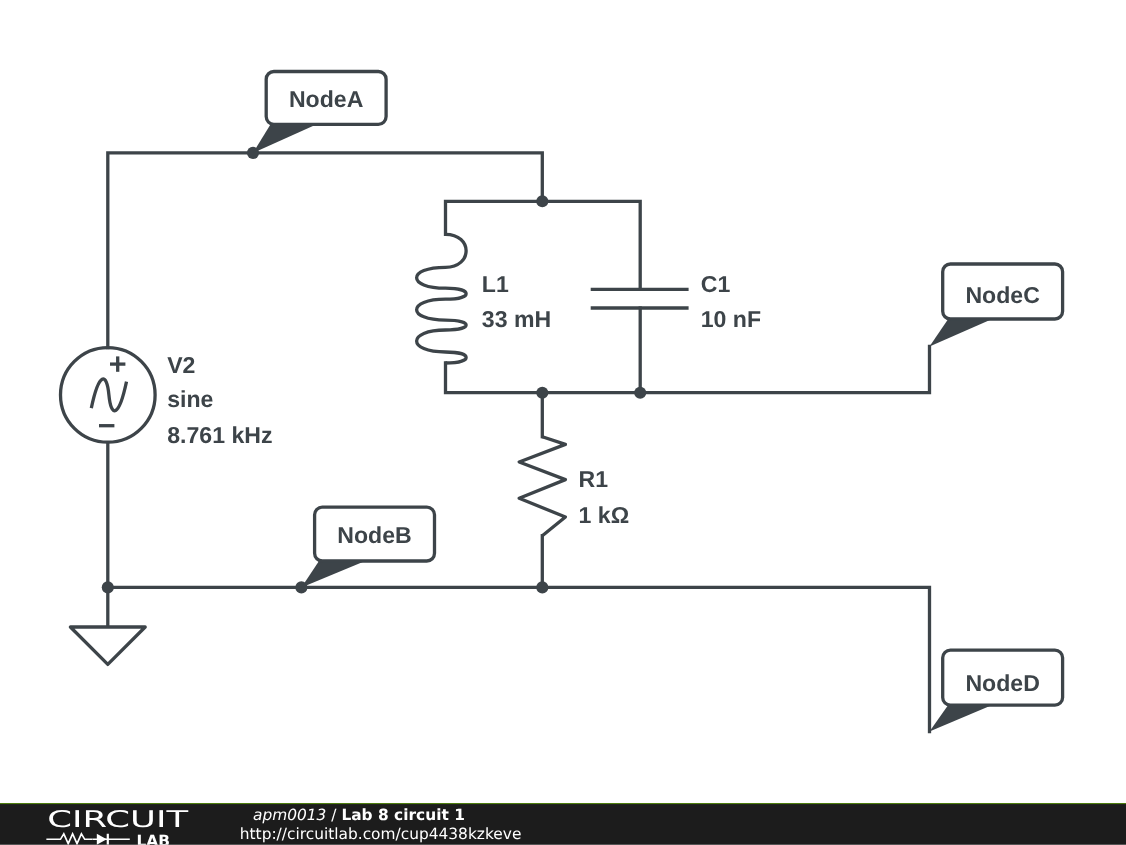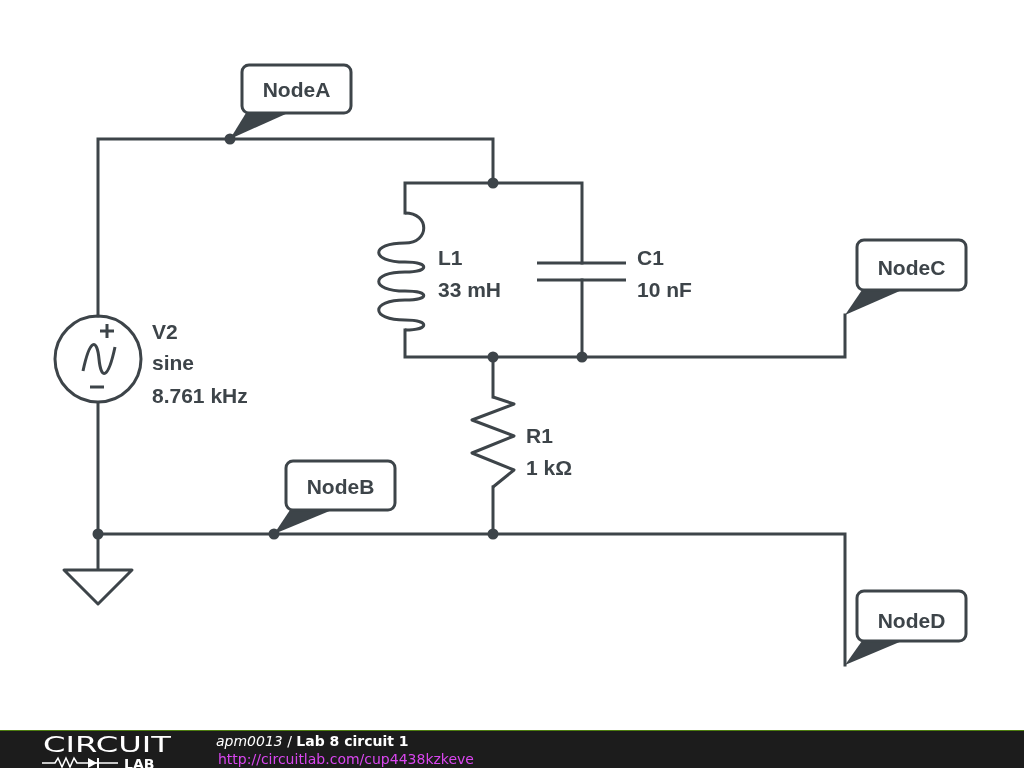--- a/index.html
+++ b/index.html
@@ -9,22 +9,22 @@
   .wire { stroke:#3d4449; stroke-width:3; fill:none; stroke-linecap:square; stroke-linejoin:miter; }
   .comp { stroke:#3d4449; stroke-width:3; fill:none; stroke-linejoin:round; }
   .dot { fill:#3d4449; }
   .lbl { font-family:"Liberation Sans", sans-serif; font-weight:bold; font-size:21px; fill:#3d4449; }
   .tagtext { font-family:"Liberation Sans", sans-serif; font-weight:bold; font-size:21px; fill:#3d4449; }
   .tagbox { fill:#ffffff; stroke:#3d4449; stroke-width:3; }
   .tagpt { fill:#3d4449; }
   #footer { position:absolute; left:0; top:730px; width:1024px; height:38px; background:#1c1c1c;
             border-top:1px solid #4d7c0f; }
   #logo { position:absolute; left:42px; top:2px; width:132px; height:36px; }
-  #footer-line1 { position:absolute; left:216px; top:2px; color:#ffffff; font-family:"DejaVu Sans", sans-serif; font-size:14px;text-align:right; }
-  #footer-line2 { position:absolute; left:218px; top:20px; color:#d946ef; font-family:"DejaVu Sans", sans-serif; font-size:14px; }
+  #footer-line1 { position:absolute; left:230px; top:2px; color:#ffffff; font-family:"DejaVu Sans", sans-serif; font-size:14px;text-align:right; }
+  #footer-line2 { position:absolute; left:218px; top:20px; color:#ffffff; font-family:"DejaVu Sans", sans-serif; font-size:14px; }
   .user { font-style:italic; }
   .title { font-weight:bold; }
 </style>
 </head>
 <body>
 
 <svg id="schematic" viewBox="0 0 1024 730" xmlns="http://www.w3.org/2000/svg">
 
   <g>
     <polyline class="wire" points="98,316 98,139 493,139 493,183"></polyline>

